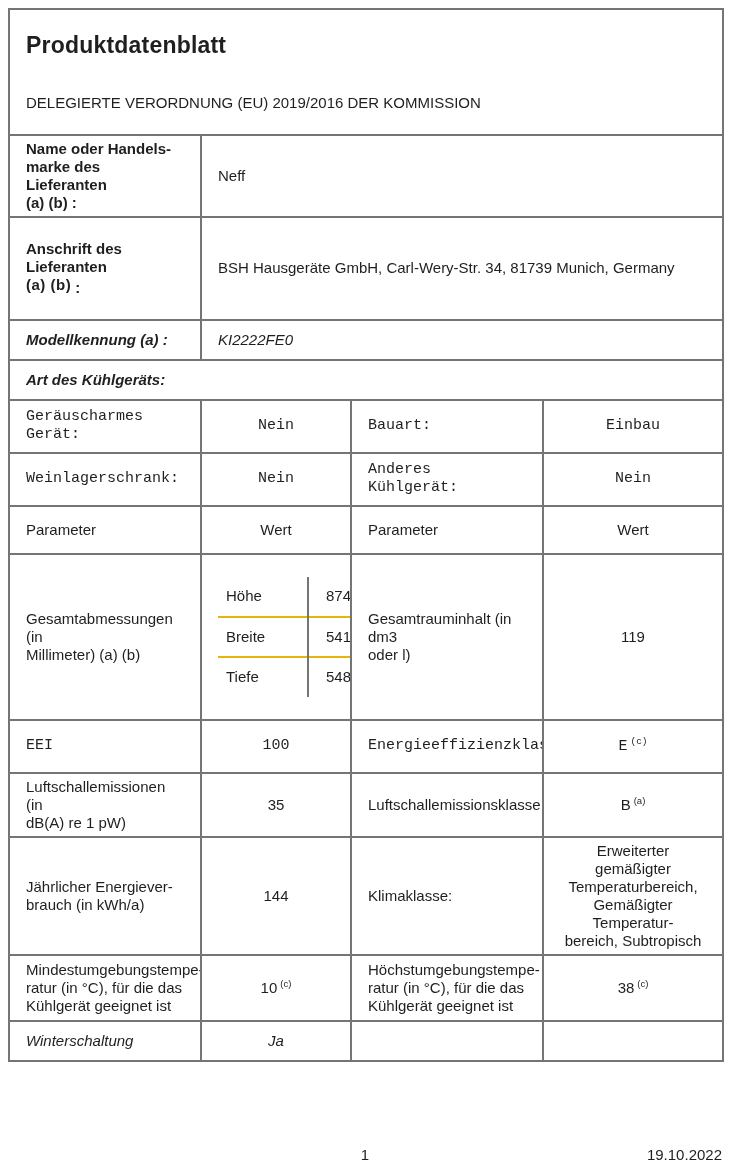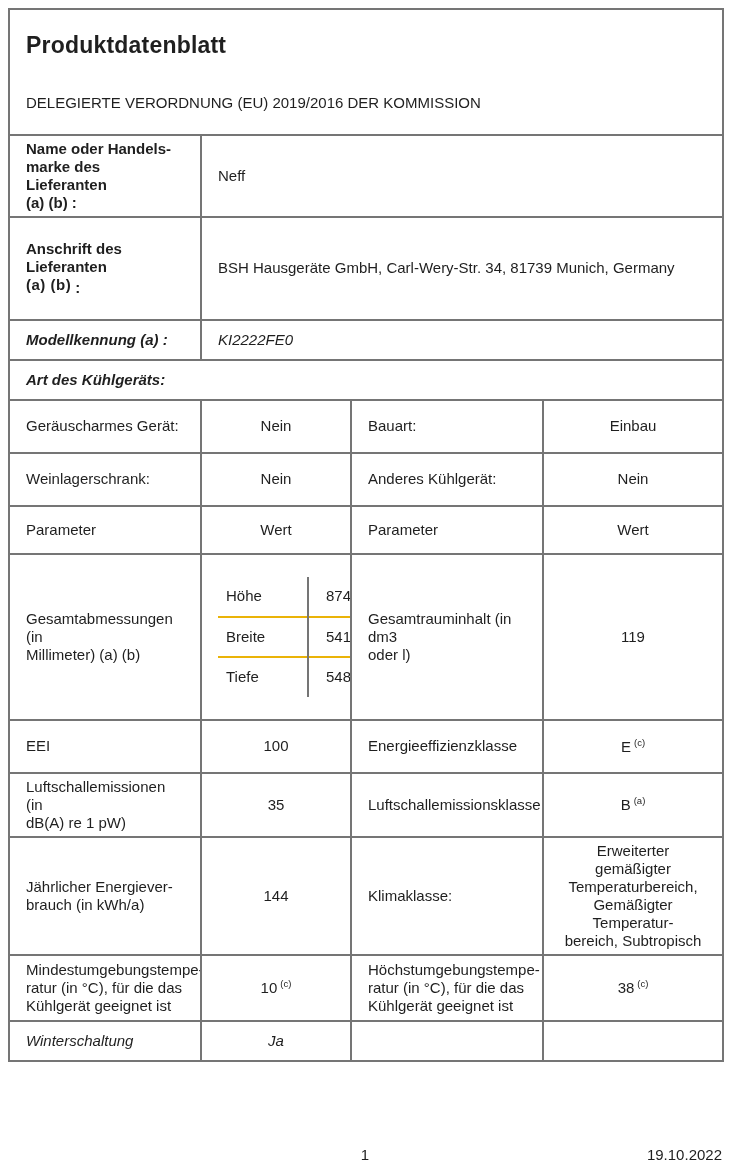--- a/index.html
+++ b/index.html
@@ -27,21 +27,21 @@
   .doc-reg { margin-top: 16px; font-size: 15px; }
   .note-line { display: block; }
   .subsup { font-size: 15px; vertical-align: 3px; letter-spacing: 0.5px; }
   sup.mark { font-size: 9.5px; vertical-align: super; margin-left: 3px; }
   
   tr.h-title { height: 82px; }
   tr.h72 { height: 72px; }
   tr.h56 { height: 56px; }
   tr.h40 { height: 40px; font-style: italic; }
   tr.h41 { height: 41px; }
-  tr.h39 { height: 53px; }
+  tr.h39 { height: 53px; font-family: Liberation Mono, monospace; }
   tr.h36 { height: 48px; }
   tr.h120 { height: 120px; }
   tr.h89 { height: 89px; }
   tr.h66 { height: 66px; }
   
   td.dims-cell { padding: 0; vertical-align: top; }
   table.subtbl { width: 100%; height: 100%; border-collapse: collapse; table-layout: fixed; }
   table.subtbl td { border: none; padding: 4px 8px; vertical-align: middle; margin-left: 32px; }
   table.subtbl tr { height: 40px; }
   table.subtbl tr + tr td { border-top: 2px solid #eab308; }

